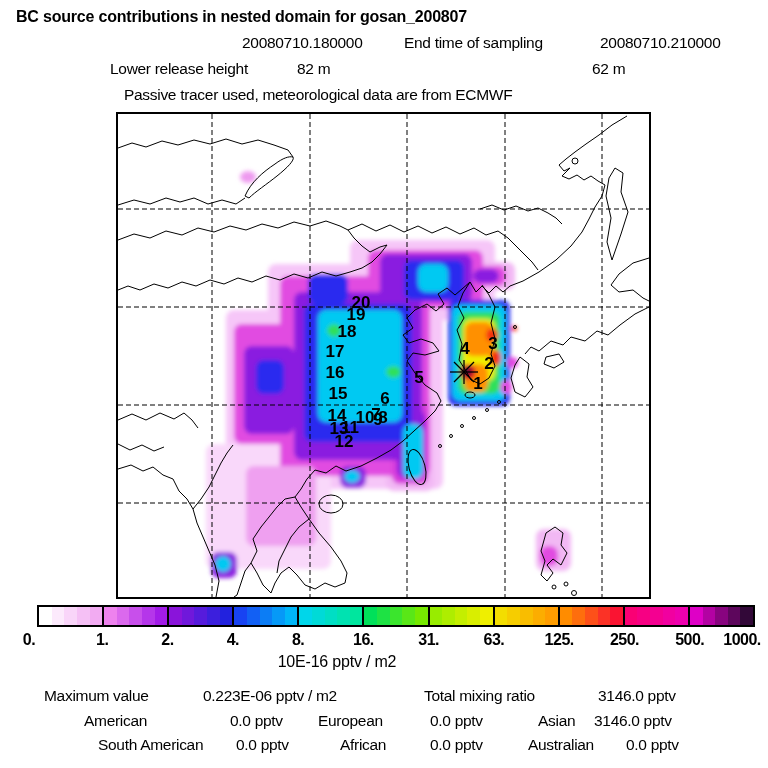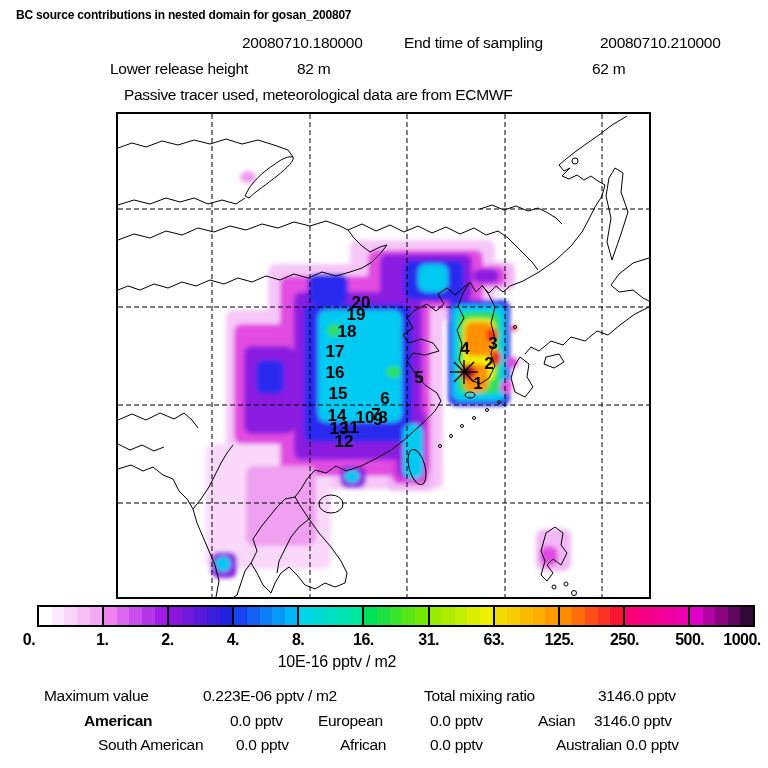--- a/index.html
+++ b/index.html
@@ -1,19 +1,19 @@
 <!DOCTYPE html>
 <html><head>
 <meta charset="utf-8">
 <style>
   html,body{margin:0;padding:0;background:#fff;}
   .page{position:relative;width:768px;height:768px;background:#ffffff;
         font-family:"Liberation Sans",sans-serif;color:#000;overflow:hidden;}
   .abs{position:absolute;white-space:nowrap;}
-  .title{font-size:12px;font-weight:bold;letter-spacing:-0.2px;}
+  .title{font-size:16px;font-weight:bold;letter-spacing:-0.2px;}
   .hdr{font-size:15.5px;letter-spacing:-0.3px;}
   .map-frame{position:absolute;left:116px;top:112px;width:531px;height:483px;
              border:2px solid #000;background:#fff;}
   .map-frame svg{display:block;}
   .cbar{position:absolute;left:37px;top:605px;width:718px;height:22px;
         border:2px solid #000;box-sizing:border-box;display:flex;}
   .cbar .seg{flex:1 1 0;display:flex;border-left:2px solid #000;}
   .cbar .seg:first-child{border-left:none;}
   .cbar .cell{flex:1 1 0;}
   .tick{position:absolute;top:631px;font-size:16px;font-weight:bold;
@@ -289,27 +289,27 @@
       <span class="tick" style="left: 689.727px;">500.</span>
       <span class="tick" style="left: 742px;">1000.</span>
     </div>
   <div class="unit" style="left:337px;">10E-16 pptv / m2</div>
 
   <span class="abs stat" style="left:44px;top:687px;">Maximum value</span>
   <span class="abs stat" style="left:203px;top:687px;">0.223E-06 pptv / m2</span>
   <span class="abs stat" style="left:424px;top:687px;">Total mixing ratio</span>
   <span class="abs stat" style="left:598px;top:687px;">3146.0 pptv</span>
   <div id="regions">
-      <span class="abs stat" style="left: 84px; top: 712px; font-weight: bold;">American</span>
+      <span class="abs stat" style="left: 84px; top: 712px;">American</span>
       <span class="abs stat" style="left: 230px; top: 712px;">0.0 pptv</span>
       <span class="abs stat" style="left: 318px; top: 712px;">European</span>
       <span class="abs stat" style="left: 430px; top: 712px;">0.0 pptv</span>
       <span class="abs stat" style="left: 538px; top: 712px;">Asian</span>
       <span class="abs stat" style="left: 594px; top: 712px;">3146.0 pptv</span>
       <span class="abs stat" style="left: 62px; top: 736px; margin-left: 36px;">South American</span>
       <span class="abs stat" style="left: 236px; top: 736px;">0.0 pptv</span>
       <span class="abs stat" style="left: 340px; top: 736px; text-align: right;">African</span>
       <span class="abs stat" style="left: 430px; top: 736px;">0.0 pptv</span>
-      <span class="abs stat" style="left: 528px; top: 736px; margin-left: 28px;">Australian</span>
+      <span class="abs stat" style="left: 528px; top: 736px;">Australian</span>
       <span class="abs stat" style="left: 626px; top: 736px;">0.0 pptv</span>
     </div>
 
 </div>
 
 </body></html>

